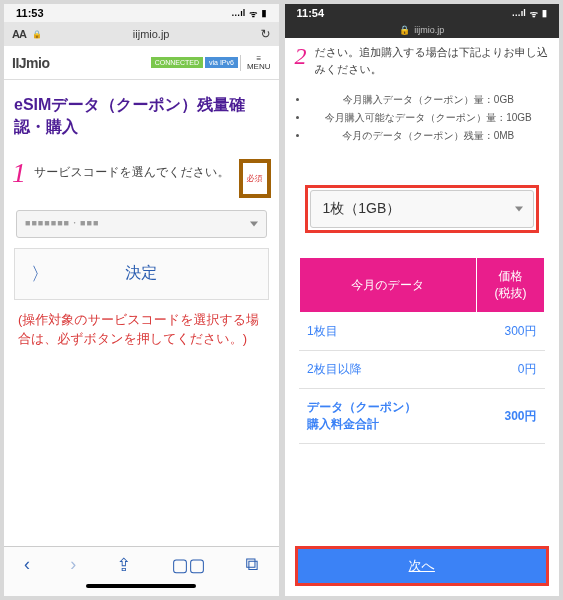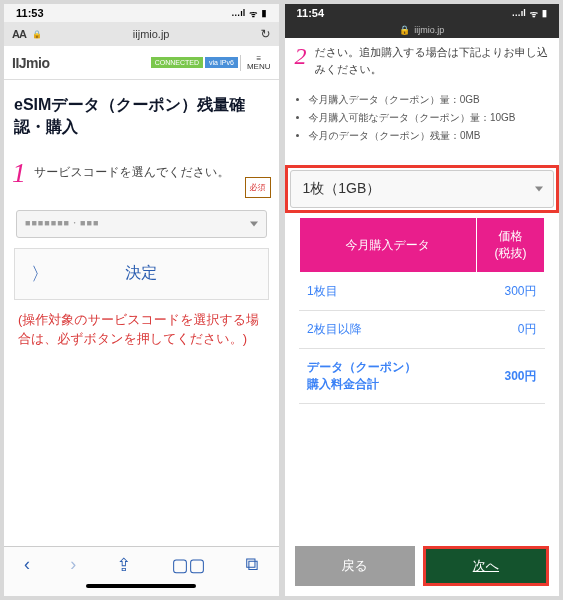--- a/index.html
+++ b/index.html
@@ -16,60 +16,60 @@
 .safari-url .reload { font-size: 12px; }
 .url-bar-dark { height: 16px; background: #2e2e2e; display: flex; align-items: center; justify-content: center; font-size: 9px; color: #c0c0c0; gap: 4px; }
 .site-header { height: 34px; background: #fff; border-bottom: 1px solid #ddd; display: flex; align-items: center; justify-content: space-between; padding: 0 8px; gap: 40px; }
 .logo { font-size: 14px; font-weight: 600; color: #444; letter-spacing: -0.5px; }
 .header-badges { display: flex; gap: 2px; align-items: center; }
 .badge { font-size: 7px; padding: 2px 4px; }
 .badge.green { background: #7bc74d; color: #fff; }
 .badge.blue { background: #4a90d9; color: #fff; }
 .menu-icon { font-size: 8px; color: #333; text-align: center; line-height: 1; border-left: 1px solid #ccc; padding-left: 6px; }
 .content { flex: 1; background: #fff; overflow: hidden; }
-.page-title { font-size: 16px; font-weight: 700; color: #0f172a; padding: 14px 10px 10px; line-height: 1.4; }
+.page-title { font-size: 16px; font-weight: 700; color: #4c1d95; padding: 14px 10px 10px; line-height: 1.4; }
 .step-row { display: flex; align-items: flex-start; padding: 10px 8px; gap: 8px; }
 .step-num { font-size: 28px; font-weight: 300; color: #e91e8c; font-family: serif; font-style: italic; line-height: 1; }
 .step-text { flex: 1; font-size: 12px; color: #444; line-height: 1.5; padding-top: 4px; }
-.req-badge { font-size: 8px; color: #d93838; border: 1px solid #a16207; padding: 4px 4px; align-self: flex-start; margin-top: 18px; }
+.req-badge { font-size: 8px; color: #d93838; border: 4px solid #a16207; padding: 10px 4px; align-self: flex-start; margin-top: 0; }
 .field-label { font-size: 14px; color: #333; padding: 8px 12px 4px; }
 .select-box { margin: 2px 12px 10px; height: 28px; background: #f5f5f5; border: 1px solid #ccc; border-radius: 3px; display: flex; align-items: center; padding: 0 8px; position: relative; font-size:9px; color:#999; letter-spacing:1px;}
 .select-box::after { content: ""; position: absolute; right: 8px; top: 50%; transform: translateY(-50%); width: 0; height: 0; border-left: 4px solid transparent; border-right: 4px solid transparent; border-top: 5px solid #888; }
 .highlight-red { border: 3px solid #ec3a2f; }
 .decide-btn { margin: 4px 10px; height: 52px; display: flex; align-items: center; justify-content: center; gap: 10px; font-size: 16px; color: #2a5db0; background: #fafafa; border: 1px solid #ddd; position: relative; }
 .decide-btn .chev { position: absolute; left: 16px; font-size: 18px; color: #2a5db0; font-weight: 300; }
 .warning-text { font-size: 13px; color: #d93838; padding: 6px 14px 16px; line-height: 1.5; }
 .footer-dark { background: #1a1a1a; color: #fff; padding: 10px 10px 6px; display: flex; gap: 10px; font-size: 8px; }
 .footer-logo { font-size: 14px; font-weight: 700; color: #fff; }
 .footer-text { flex: 1; line-height: 1.5; color: #ccc; }
 .footer-text .sub { color: #e06b9a; margin-top: 4px; display: block; }
 .safari-toolbar { height: 36px; background: #fbfbfb; border-top: 1px solid #ccc; display: flex; justify-content: space-around; align-items: center; color: #2a5db0; font-size: 18px; }
 .home-indicator { height: 14px; background: #fbfbfb; display: flex; justify-content: center; align-items: flex-start; }
 .home-bar { width: 110px; height: 4px; background: #000; border-radius: 3px; margin-top: 2px; }
 
 .top-msg { display: flex; padding: 6px 10px 12px; gap: 8px; align-items: flex-start; }
 .top-msg .step-num { font-size: 24px; }
 .top-msg .txt { font-size: 11px; color: #444; line-height: 1.5; }
-.bullets { padding: 4px 11px 18px 24px; }
+.bullets { padding: 4px 11px 18px 24px; text-align: center; }
 .bullets li { font-size: 10px; color: #555; list-style: disc; margin-bottom: 4px; line-height: 1.4; }
 .qty-select { margin: 10px 14px 14px; height: 38px; border: 1px solid #ccc; background: #f8f8f8; border-radius: 3px; display: flex; align-items: center; padding: 0 12px; font-size: 14px; color: #333; position: relative; }
 .qty-select::after { content: ""; position: absolute; right: 10px; top: 50%; transform: translateY(-50%); width: 0; height: 0; border-left: 4px solid transparent; border-right: 4px solid transparent; border-top: 5px solid #888; }
-.qty-wrap { border: 3px solid #ec3a2f; margin: 0; padding: 2px; }
+.qty-wrap { border: 3px solid #ec3a2f; margin: 20px; padding: 2px; }
 .qty-wrap .qty-select { margin: 0; }
 .price-table { margin: 4px 14px; border-collapse: collapse; width: calc(100% - 28px); font-size: 12px; }
 .price-table th { background: #e91e8c; color: #fff; font-weight: 500; padding: 10px 6px; font-size: 12px; border: 1px solid #fff; }
 .price-table th:last-child { width: 68px; }
 .price-table td { padding: 10px 8px; border-bottom: 1px solid #e0e0e0; color: #3b82f6; }
 .price-table td:last-child { text-align: right; }
 .price-table tr:last-child td { font-weight: 700; }
 .btn-row { display: flex; gap: 8px; padding: 30px 10px 10px; }
 .btn { flex: 1; height: 40px; display: flex; align-items: center; justify-content: center; font-size: 13px; color: #fff; }
 .btn.gray { background: #9e9e9e; }
 .btn.green-wrap { border: 3px solid #ec3a2f; padding: 0; }
-.btn.green-wrap .inner { background: #14532d; width: 100%; height: 100%; display: flex; align-items: center; justify-content: center; text-decoration: underline; }
+.btn.green-wrap .inner { background: #3b82f6; width: 100%; height: 100%; display: flex; align-items: center; justify-content: center; text-decoration: underline; }
 .phone.right .content { display: flex; flex-direction: column; }
 .phone.right .spacer { flex: 1; }
 </style>
 </head>
 <body>
 
 <div class="container">
 
   <div class="phone">
     <div class="status-bar">
@@ -143,41 +143,40 @@
         <li>今月購入データ（クーポン）量：0GB</li>
         <li>今月購入可能なデータ（クーポン）量：10GB</li>
         <li>今月のデータ（クーポン）残量：0MB</li>
       </ul>
       <div class="qty-wrap highlight-red">
         <div class="qty-select">1枚（1GB）</div>
       </div>
       <table class="price-table">
         <tbody>
             <tr>
-          <th>今月購入データ</th>
+          <th>今月のデータ</th>
           <th style="white-space:pre;">価格
 (税抜)</th>
         </tr>
         <tr>
           <td>1枚目</td>
           <td>300円</td>
         </tr>
         <tr>
           <td>2枚目以降</td>
           <td>0円</td>
         </tr>
         <tr>
           <td style="white-space:pre;">データ（クーポン）
 購入料金合計</td>
           <td>300円</td>
         </tr>
       </tbody>
         </table>
       <div class="spacer"></div>
       <div class="btn-row">
-        <div class="btn gray">戻る</div>
         <div class="btn green-wrap">
           <div class="inner">次へ</div>
         </div>
       </div>
     </div>
   </div>
 </div>
 
 </body></html>

